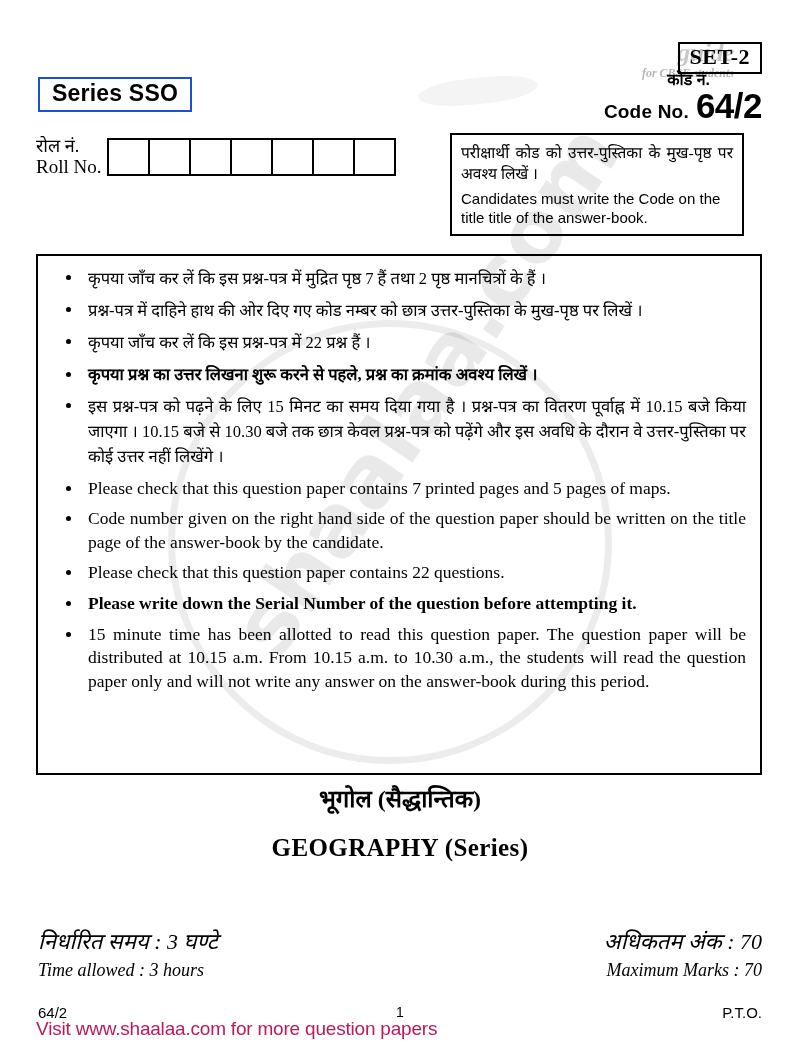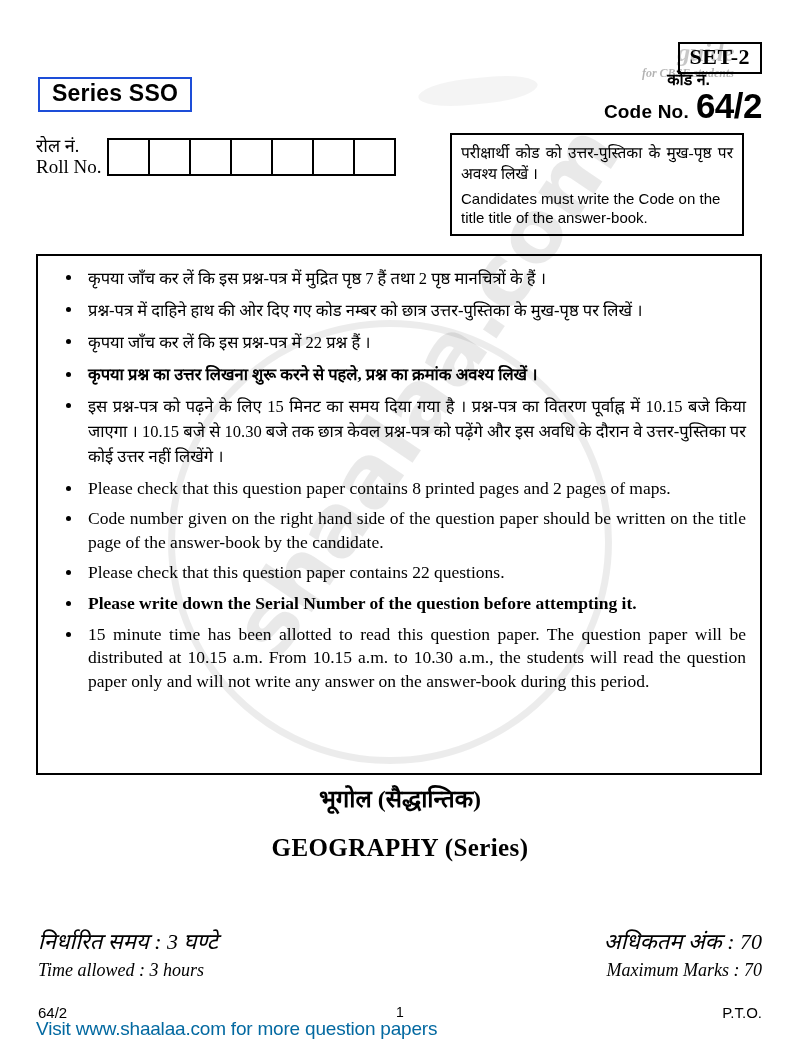--- a/index.html
+++ b/index.html
@@ -317,21 +317,21 @@
     text-align: center;
     font-family: "Liberation Sans", "DejaVu Sans", sans-serif;
     font-size: 14px;
   }
   .promo {
     position: absolute;
     left: 36px;
     top: 1018px;
     font-family: "Liberation Sans", "DejaVu Sans", sans-serif;
     font-size: 19px;
-    color: #0369a1;
+    color: #be185d;
     letter-spacing: -0.2px;
   }
 </style>
 </head>
 <body>
 
 <div id="page">
 
   <div class="wm-circle"></div>
   <div class="wm-text">shaalaa.com</div>
@@ -374,21 +374,21 @@
     <div class="cand-en">Candidates must write the Code on the title title of the answer-book.</div>
   </div>
 
   <div class="instr-box layer">
     <ul class="instr-list">
       <li class="hi">कृपया जाँच कर लें कि इस प्रश्न-पत्र में मुद्रित पृष्ठ 7 हैं तथा 2 पृष्ठ मानचित्रों के हैं ।</li>
       <li class="hi">प्रश्न-पत्र में दाहिने हाथ की ओर दिए गए कोड नम्बर को छात्र उत्तर-पुस्तिका के मुख-पृष्ठ पर लिखें ।</li>
       <li class="hi">कृपया जाँच कर लें कि इस प्रश्न-पत्र में 22 प्रश्न हैं ।</li>
       <li class="hi bold">कृपया प्रश्न का उत्तर लिखना शुरू करने से पहले, प्रश्न का क्रमांक अवश्य लिखें ।</li>
       <li class="hi">इस  प्रश्न-पत्र  को पढ़ने के लिए 15 मिनट का समय दिया गया है ।  प्रश्न-पत्र का वितरण पूर्वाह्न में 10.15 बजे किया जाएगा ।   10.15 बजे से 10.30 बजे तक छात्र केवल प्रश्न-पत्र को पढ़ेंगे और इस अवधि के दौरान वे उत्तर-पुस्तिका पर कोई उत्तर नहीं लिखेंगे ।</li>
-      <li class="en">Please check that this question paper contains 8 printed pages and 2 pages of maps.</li>
+      <li class="en">Please check that this question paper contains 7 printed pages and 5 pages of maps.</li>
       <li class="en">Code number given on the right hand side of the question paper should be written on the title page of the answer-book by the candidate.</li>
       <li class="en">Please check that this question paper contains 22 questions.</li>
       <li class="en bold">Please write down the Serial Number of the question before attempting it.</li>
       <li class="en">15 minute time has been allotted to read this question paper. The question paper will be distributed at 10.15 a.m. From 10.15 a.m. to 10.30 a.m., the students will read the question paper only and will not write any answer on the answer-book during this period.</li>
     </ul>
   </div>
 
   <div class="subject layer">
     <span class="subject-hi">भूगोल (सैद्धान्तिक)</span>
     <span class="subject-en">GEOGRAPHY (Series)</span>

